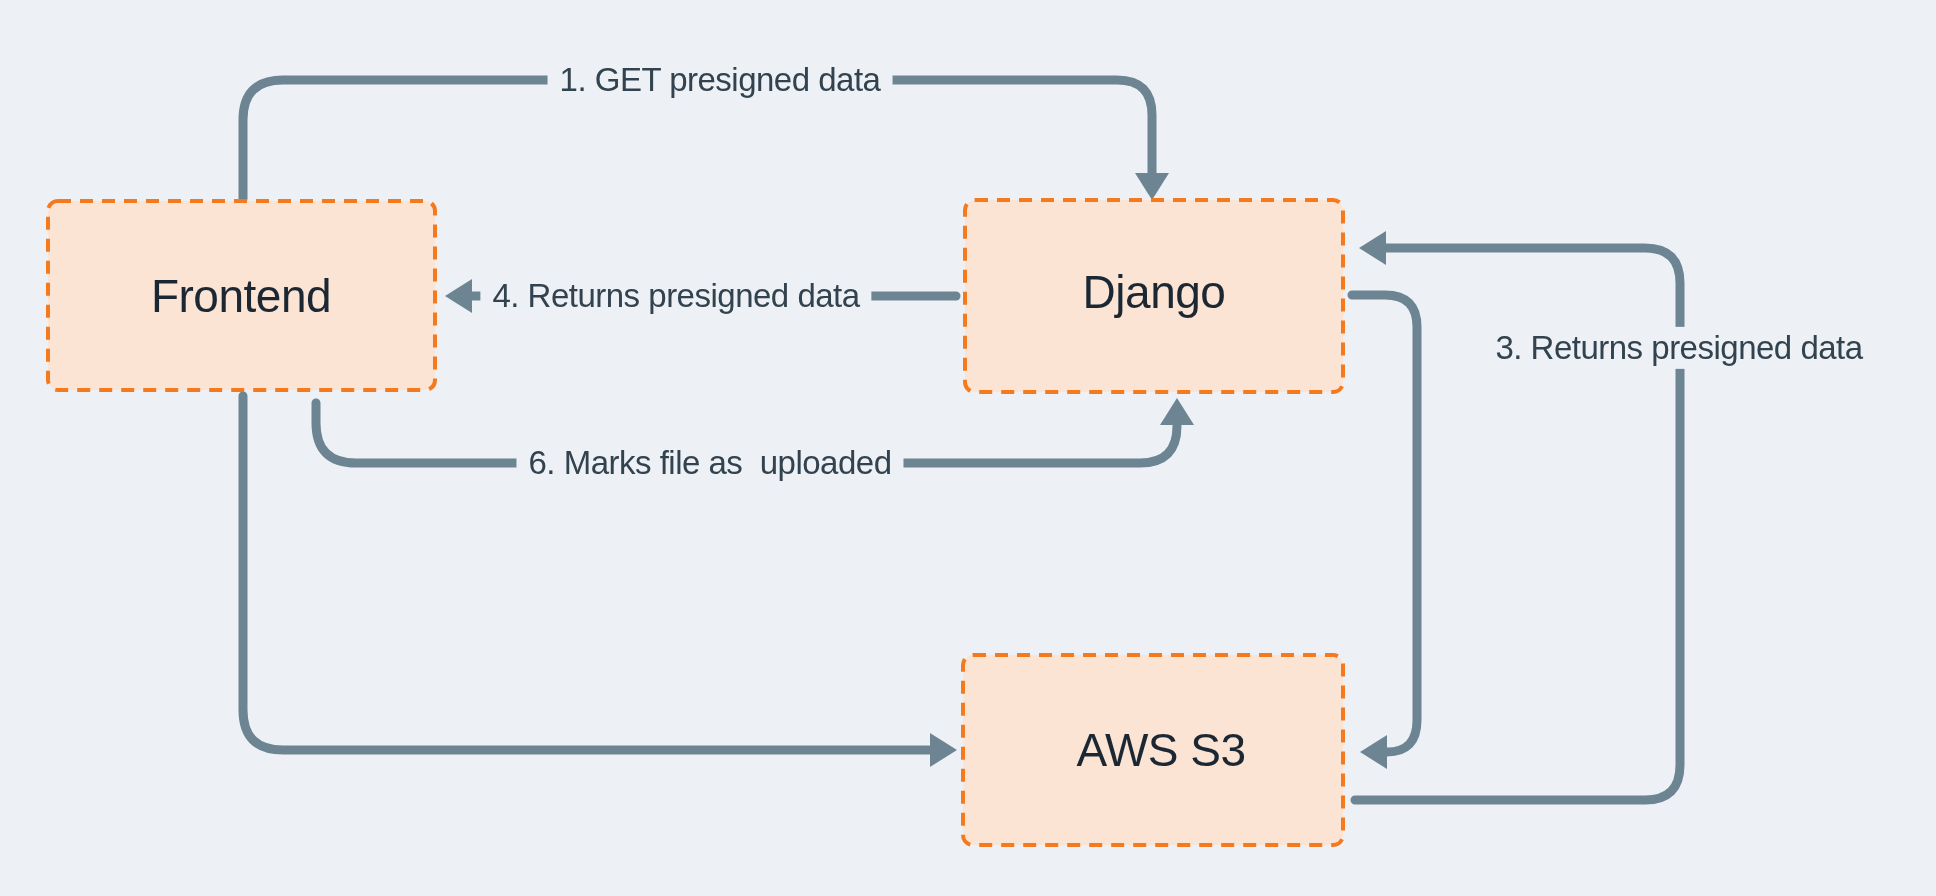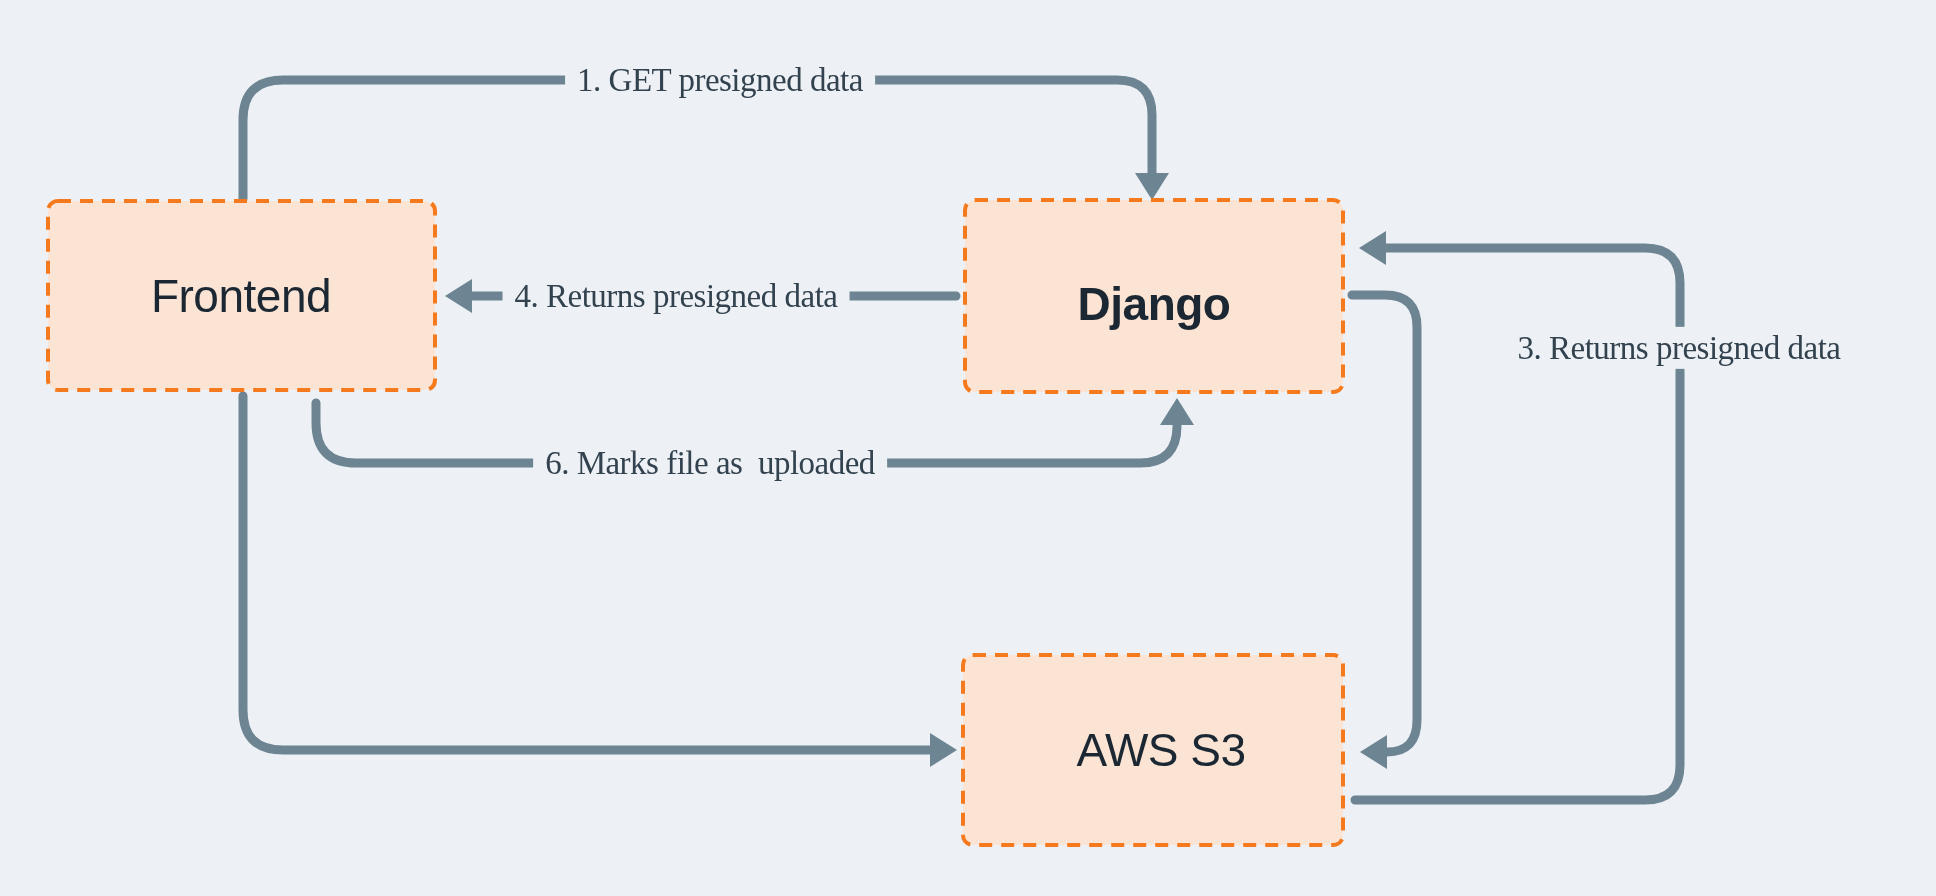--- a/index.html
+++ b/index.html
@@ -16,21 +16,21 @@
     position:relative;width:1936px;height:896px;background:var(--page-bg);overflow:hidden;
   }
   .diagram-svg{position:absolute;left:0;top:0;}
   .edge{stroke:var(--arrow);stroke-width:9;fill:none;stroke-linecap:round;stroke-linejoin:round;}
   .arrowhead{fill:var(--arrow);stroke:none;}
   .node-rect{fill:var(--node-fill);stroke:var(--node-border);stroke-width:4;stroke-dasharray:13 9;}
   .edge-label{
     position:absolute;transform:translate(-50%,-50%);
     background:var(--page-bg);color:var(--edge-label-text);
     font-size:33px;letter-spacing:-0.5px;line-height:1.1;
-    padding:3px 12px;white-space:pre;font-family:Liberation Serif, serif;
+    padding:3px 12px;white-space:pre;
   }
   .node-label{
     position:absolute;transform:translate(-50%,-50%);
     color:var(--node-label-text);font-size:46px;letter-spacing:-0.5px;
     white-space:pre;
   }
 </style>
 </head>
 <body>
 
@@ -55,21 +55,21 @@
 
     <path class="edge" d="M 1355 800 L 1645 800 Q 1680 800 1680 765 L 1680 283 Q 1680 248 1645 248 L 1386 248"></path>
     <path class="arrowhead" d="M1359 248 L1386 231 L1386 265 Z"></path>
 
     <rect class="node-rect" x="48" y="201" width="387" height="189" rx="10"></rect>
     <rect class="node-rect" x="965" y="200" width="378" height="192" rx="10"></rect>
     <rect class="node-rect" x="963" y="655" width="380" height="190" rx="10"></rect>
   </svg>
 
   <div class="node-label" style="left:241px;top:296px;">Frontend</div>
-  <div class="node-label" style="left:1154px;top:304px;font-weight:bold;">Django</div>
+  <div class="node-label" style="left:1154px;top:292px;">Django</div>
   <div class="node-label" style="left:1161px;top:750px;">AWS S3</div>
 
   <div class="edge-label" style="left:720px;top:80px;">1. GET presigned data</div>
   <div class="edge-label" style="left:1679px;top:348px;">3. Returns presigned data</div>
   <div class="edge-label" style="left:676px;top:296px;">4. Returns presigned data</div>
   <div class="edge-label" style="left:710px;top:463px;">6. Marks file as  uploaded</div>
 
 </div>
 
 </body></html>

